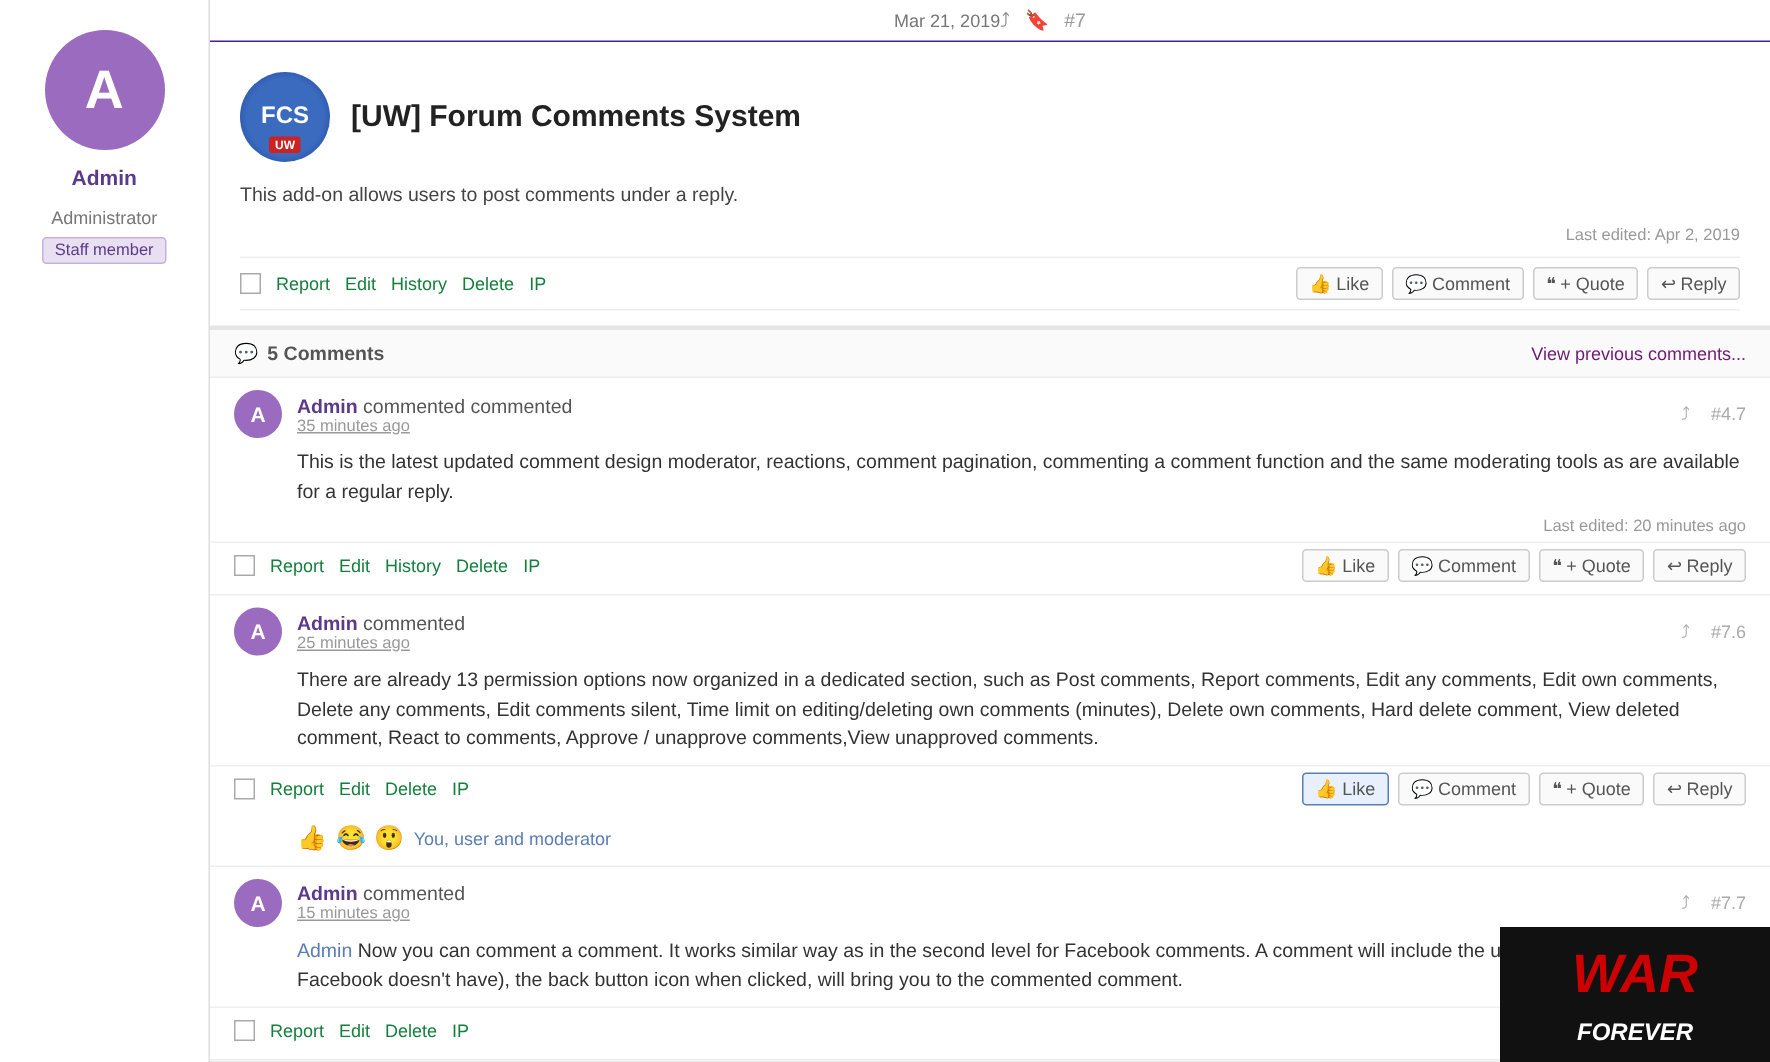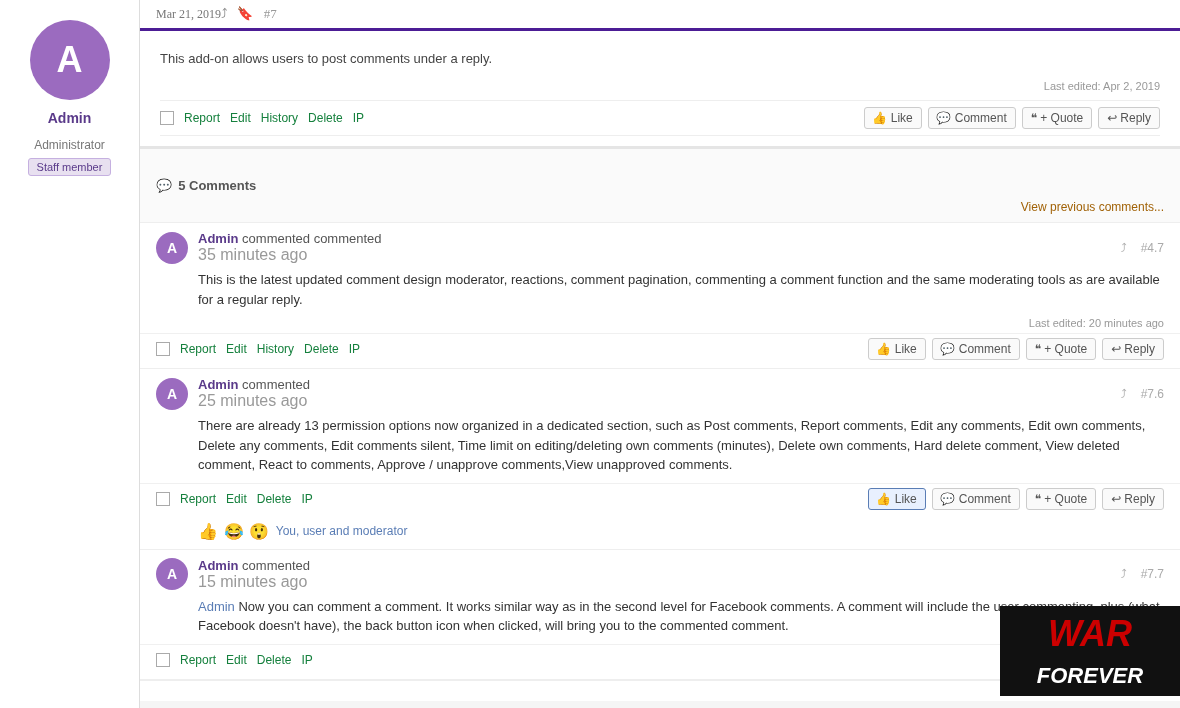--- a/index.html
+++ b/index.html
@@ -11,21 +11,21 @@
     .sidebar { width: 140px; background: #fff; border-right: 1px solid #ddd; display: flex; flex-direction: column; align-items: center; padding: 20px 10px; flex-shrink: 0; }
     .avatar-circle { width: 80px; height: 80px; border-radius: 50%; background: #9b6bbf; display: flex; align-items: center; justify-content: center; color: #fff; font-size: 36px; font-weight: bold; margin-bottom: 10px; }
     .username { color: #5a3a8a; font-weight: bold; font-size: 14px; }
     .user-role { color: #777; font-size: 12px; margin-top: 12px; }
     .staff-badge { background: #e8e0f0; color: #5a3a8a; font-size: 11px; padding: 2px 8px; border-radius: 3px; margin-top: 6px; border: 1px solid #c5b0e0; }
 
     
     .main { flex: 1; background: #f5f5f5; }
 
     
-    .post-header-bar { background: #fff; border-bottom: 3px solid #4c1d95; padding: 6px 16px; display: flex; align-items: center; justify-content: flex-start; font-family: Liberation Serif, serif; }
+    .post-header-bar { background: #fff; border-bottom: 1px solid #4c1d95; padding: 6px 16px; display: flex; align-items: center; justify-content: center; }
     .post-date { color: #777; font-size: 12px; }
     .post-header-right { display: flex; align-items: center; gap: 10px; color: #777; font-size: 13px; }
     .post-num { color: #999; font-size: 13px; }
 
     
     .post-body { background: #fff; padding: 20px 20px 10px 20px; border-bottom: 1px solid #e5e5e5; }
     .post-title-row { display: flex; align-items: center; gap: 14px; margin-bottom: 14px; }
     .fcs-logo { width: 60px; height: 60px; border-radius: 50%; background: radial-gradient(circle, #3a6bbf 60%, #1a3a8f 100%); display: flex; align-items: center; justify-content: center; position: relative; flex-shrink: 0; }
     .fcs-logo-inner { color: #fff; font-weight: bold; font-size: 16px; line-height: 1; }
     .fcs-logo-ribbon { position: absolute; bottom: 6px; left: 50%; transform: translateX(-50%); background: #cc2222; color: #fff; font-size: 8px; font-weight: bold; padding: 1px 4px; border-radius: 2px; }
@@ -39,52 +39,52 @@
     .action-bar .action-right { margin-left: auto; display: flex; align-items: center; gap: 6px; }
     .checkbox-icon { width: 14px; height: 14px; border: 1px solid #aaa; background: #fff; display: inline-block; flex-shrink: 0; }
     .action-link { color: #15803d; font-size: 12px; cursor: pointer; text-decoration: none; }
     .btn-action { display: flex; align-items: center; gap: 3px; padding: 3px 8px; border: 1px solid #ccc; border-radius: 3px; background: #fafafa; color: #555; font-size: 12px; cursor: pointer; }
     .btn-action.reply { background: #fafafa; }
 
     
     .comments-section { background: #fff; margin: 0; border-top: 2px solid #e5e5e5; }
     .comments-header { display: flex; align-items: center; justify-content: space-between; padding: 8px 16px; border-bottom: 1px solid #eee; background: #fafafa; }
     .comments-count { display: flex; align-items: center; gap: 6px; color: #555; font-size: 13px; font-weight: bold; }
-    .view-previous { color: #a16207; font-size: 12px; cursor: pointer; margin-top: 43px; }
+    .view-previous { color: #701a75; font-size: 12px; cursor: pointer; }
 
     
     .comment-item { border-bottom: 1px solid #eee; padding: 0; }
     .comment-top { display: flex; align-items: center; padding: 8px 16px 4px 16px; gap: 10px; }
     .comment-avatar { width: 32px; height: 32px; border-radius: 50%; background: #9b6bbf; display: flex; align-items: center; justify-content: center; color: #fff; font-size: 14px; font-weight: bold; flex-shrink: 0; }
     .comment-meta { flex: 1; }
     .comment-author { font-weight: bold; color: #5a3a8a; font-size: 13px; }
-    .comment-time { color: #999; font-size: 16px; }
+    .comment-time { color: #999; font-size: 11px; text-decoration: underline; }
     .comment-id { color: #aaa; font-size: 12px; }
     .comment-share { color: #aaa; font-size: 12px; cursor: pointer; margin-right: 4px; }
     .comment-body { padding: 2px 16px 8px 58px; color: #333; font-size: 13px; line-height: 1.5; }
     .comment-last-edited { text-align: right; color: #999; font-size: 11px; padding: 0 16px 4px 16px; }
     .comment-actions { display: flex; align-items: center; padding: 4px 16px 8px 16px; gap: 10px; border-top: 1px solid #f0f0f0; }
     .comment-actions-right { margin-left: auto; display: flex; align-items: center; gap: 6px; }
 
     
     .reactions-row { padding: 4px 16px 8px 58px; display: flex; align-items: center; gap: 6px; }
     .reaction-emoji { font-size: 16px; }
     .reaction-text { color: #5a7db5; font-size: 12px; text-align: right; }
 
     
     .mention-link { color: #5a7db5; }
 
     
     .write-comment { padding: 10px 16px; background: #fff; border-top: 1px solid #eee; }
 
     
-    .watermark { position: fixed; bottom: 12px; right: 0; width: 180px; height: 90px; background: #111; z-index: 999; display: flex; align-items: center; justify-content: center; }
+    .watermark { position: fixed; bottom: 0; right: 0; width: 180px; height: 90px; background: #111; z-index: 999; display: flex; align-items: center; justify-content: center; }
     .watermark-text { text-align: center; line-height: 1.1; }
     .watermark-war { color: #cc0000; font-size: 36px; font-weight: 900; font-style: italic; display: block; }
-    .watermark-forever { color: #fff; font-size: 22px; font-weight: 900; font-style: italic; display: block; margin-top: 11px; }
+    .watermark-forever { color: #fff; font-size: 16px; font-weight: 900; font-style: italic; display: block; margin-top: 11px; }
   </style>
 </head>
 <body>
 
 <div class="layout">
 
   <div class="sidebar">
     <div class="avatar-circle">
       <span>A</span>
     </div>
@@ -98,20 +98,27 @@
     <div class="post-header-bar">
       <span class="post-date">Mar 21, 2019</span>
       <div class="post-header-right">
         <span style="cursor:pointer; color:#888;">⤴</span>
         <span style="cursor:pointer; color:#888;">🔖</span>
         <span class="post-num">#7</span>
       </div>
     </div>
 
     <div class="post-body">
+      <div class="post-title-row">
+        <div class="fcs-logo">
+          <span class="fcs-logo-inner">FCS</span>
+          <span class="fcs-logo-ribbon">UW</span>
+        </div>
+        <div class="post-title">[UW] Forum Comments System</div>
+      </div>
       <div class="post-description">This add-on allows users to post comments under a reply.</div>
       <div class="last-edited">Last edited: Apr 2, 2019</div>
 
       <div class="action-bar">
         <div class="action-left">
           <span class="checkbox-icon"></span>
           <a class="action-link">Report</a>
           <a class="action-link">Edit</a>
           <a class="action-link">History</a>
           <a class="action-link">Delete</a>

